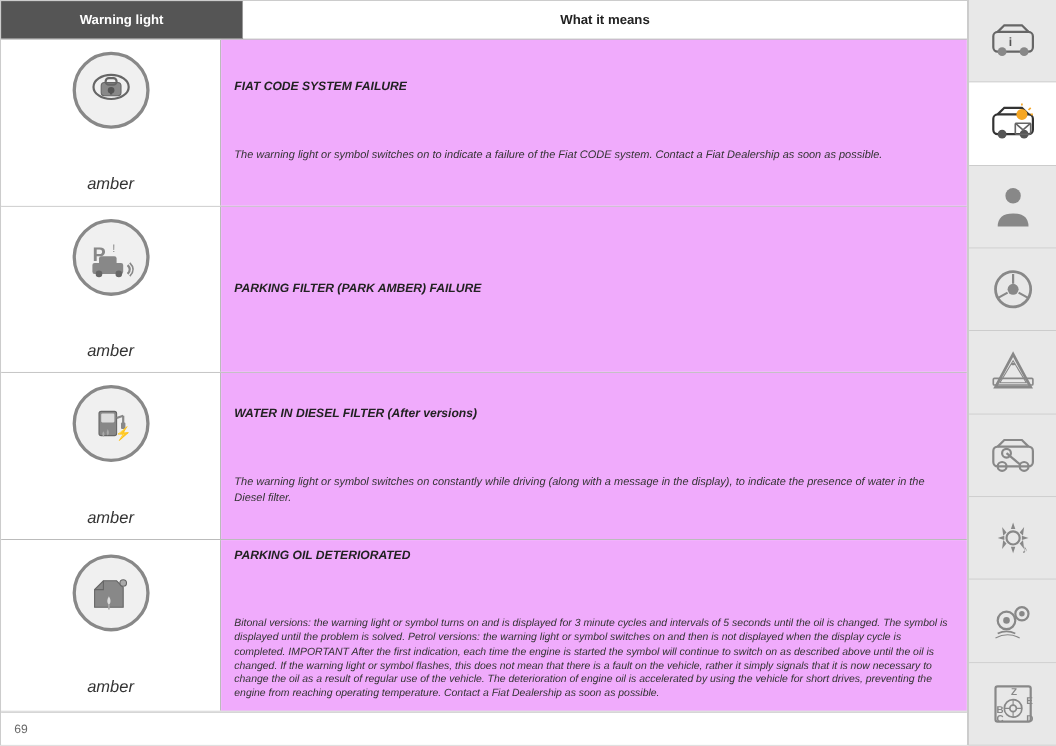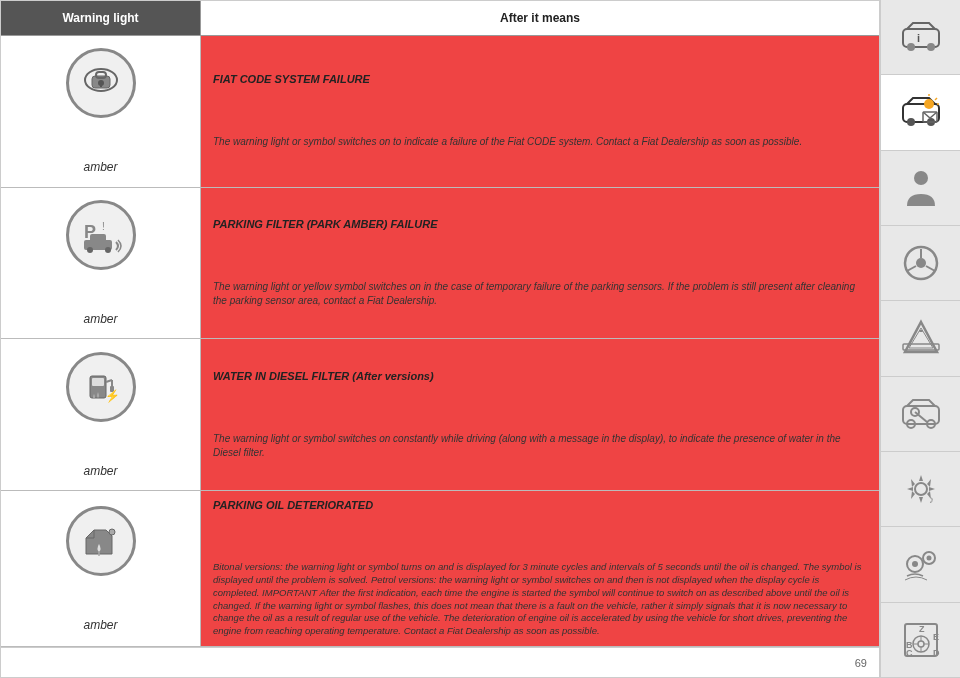--- a/index.html
+++ b/index.html
@@ -22,21 +22,21 @@
     }
 
     
     .header-row {
       display: flex;
       background: #fff;
       border-bottom: 1px solid #999;
     }
 
     .header-warning {
-      width: 200px;
+      width: 220px;
       background: #555;
       color: #fff;
       font-weight: bold;
       font-size: 12px;
       text-align: center;
       padding: 10px 8px;
       border-right: 1px solid #999;
     }
 
     .header-what {
@@ -80,33 +80,33 @@
       border-radius: 50%;
       border: 3px solid #888;
       background: #f0f0f0;
       display: flex;
       align-items: center;
       justify-content: center;
       margin-bottom: 4px;
     }
 
     .amber-label {
-      font-size: 12px;
+      font-size: 15px;
       color: #333;
       font-style: italic;
       margin-top: 38px;
     }
 
     .info-cell {
       flex: 1;
       padding: 8px 12px;
       display: flex;
       flex-direction: column;
       justify-content: center;
-      background: #ef4444;
+      background: #f0abfc;
       overflow: hidden;
     }
 
     .info-title {
       font-weight: bold;
       font-size: 11px;
       color: #222;
       margin-bottom: 3px;
       font-style: italic;
     }
@@ -154,34 +154,33 @@
       height: 44px;
     }
 
     
     .bottom-bar {
       height: 30px;
       background: #fff;
       border-top: 1px solid #ccc;
       display: flex;
       align-items: center;
-      justify-content: flex-end;
       padding: 0 12px;
       font-size: 11px;
       color: #666;
     }
   </style>
 </head>
 <body>
 
 <div class="main-content">
 
   <div class="header-row">
     <div class="header-warning">Warning light</div>
-    <div class="header-what">After it means</div>
+    <div class="header-what">What it means</div>
   </div>
 
   <div class="table-body">
 
     <div class="table-row">
       <div class="warning-cell">
         <div class="icon-circle">
           <svg class="icon-svg" viewBox="0 0 50 50" xmlns="http://www.w3.org/2000/svg">
 
             <ellipse cx="25" cy="22" rx="16" ry="11" fill="none" stroke="#666" stroke-width="2"></ellipse>
@@ -213,21 +212,20 @@
             <circle cx="32" cy="40" r="3" fill="#666"></circle>
 
             <path d="M 40 32 Q 44 36 40 40" fill="none" stroke="#888" stroke-width="2"></path>
             <path d="M 42 30 Q 48 36 42 42" fill="none" stroke="#888" stroke-width="1.5"></path>
           </svg>
         </div>
         <span class="amber-label">amber</span>
       </div>
       <div class="info-cell">
         <div class="info-title">PARKING FILTER (PARK AMBER) FAILURE</div>
-        <div class="info-text">The warning light or yellow symbol switches on in the case of temporary failure of the parking sensors. If the problem is still present after cleaning the parking sensor area, contact a Fiat Dealership.</div>
       </div>
     </div>
 
     <div class="table-row">
       <div class="warning-cell">
         <div class="icon-circle">
           <svg class="icon-svg" viewBox="0 0 50 50" xmlns="http://www.w3.org/2000/svg">
 
             <rect x="14" y="14" width="16" height="22" rx="2" fill="#888" stroke="#666" stroke-width="1"></rect>
             <rect x="16" y="16" width="12" height="8" rx="1" fill="#ddd"></rect>

